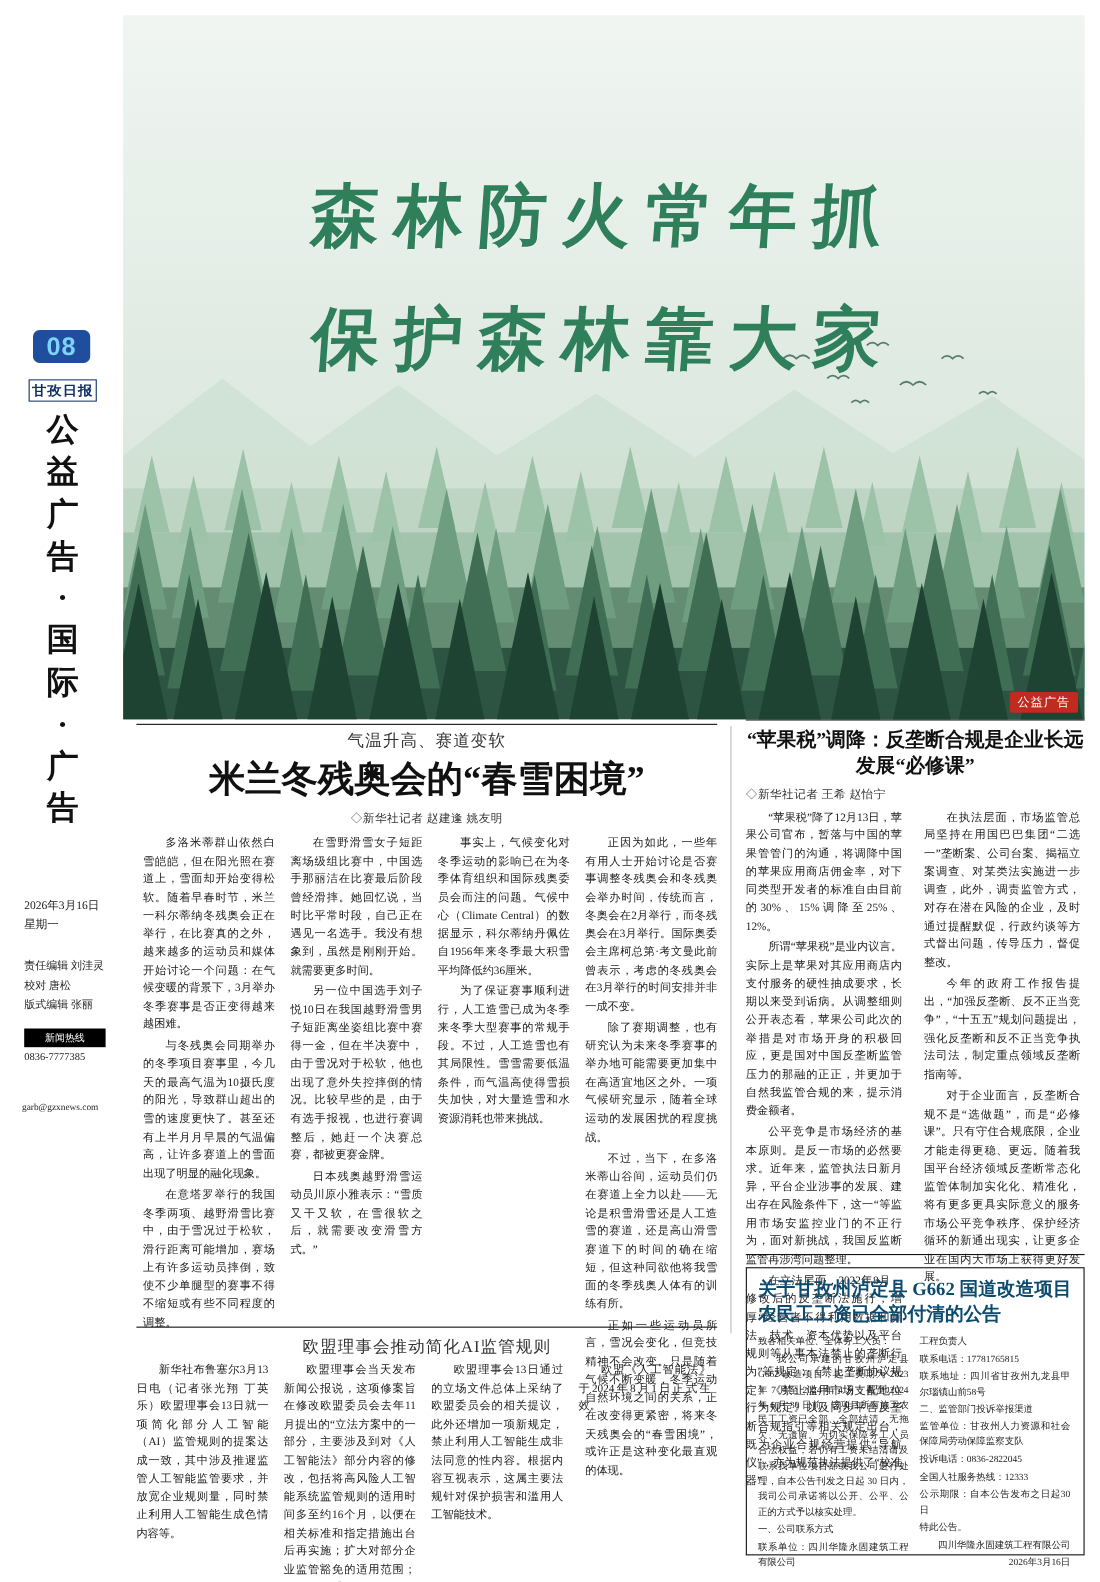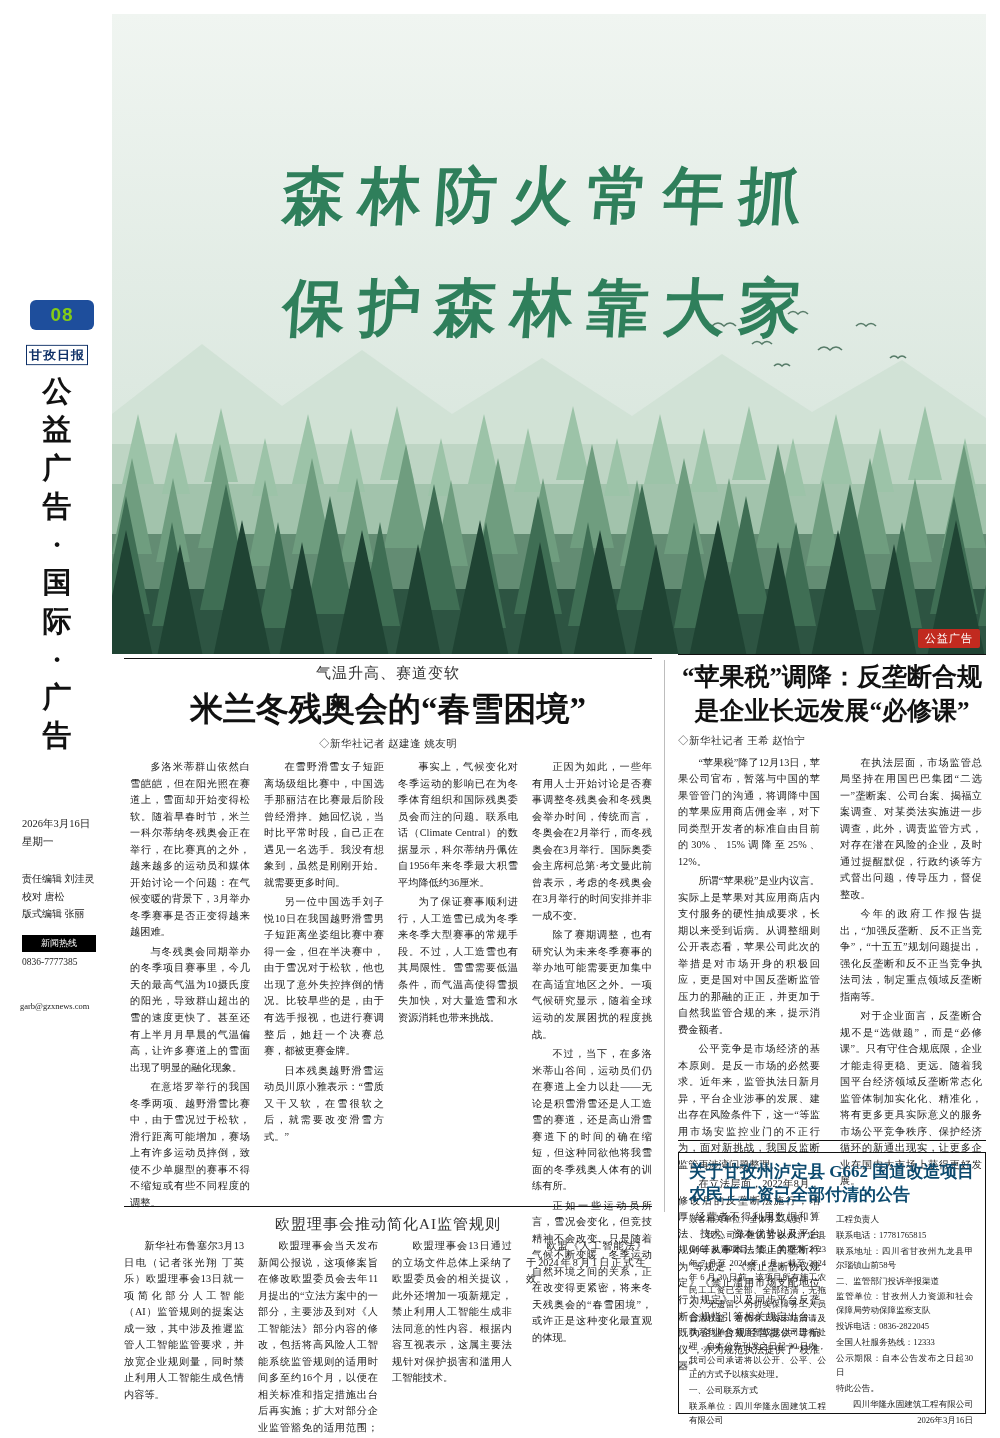--- a/index.html
+++ b/index.html
@@ -1,22 +1,22 @@
 <!DOCTYPE html>
 <html><head>
 <meta charset="utf-8">
 <style>
   html,body{margin:0;padding:0;background:#ffffff;}
   body{width:1000px;height:1438px;font-family:"Liberation Serif",serif;color:#111;}
   .page{position:relative;width:1000px;height:1438px;overflow:hidden;background:#fff;}
 
   
   .rail{position:absolute;left:0;top:0;width:112px;height:1438px;background:#fff;}
-  .pagenum{position:absolute;left:30px;top:300px;width:64px;height:30px;border-radius:6px;background:#1e4e9c;color:#84cc16;
-           font-family:"Liberation Sans",sans-serif;font-size:19px;font-weight:bold;display:flex;align-items:center;justify-content:center;letter-spacing:1px;}
+  .pagenum{position:absolute;left:30px;top:300px;width:52px;height:30px;border-radius:6px;background:#1e4e9c;color:#7dd3fc;
+           font-family:"Liberation Sans",sans-serif;font-size:23px;font-weight:bold;display:flex;align-items:center;justify-content:center;letter-spacing:1px;}
   .masthead{position:absolute;left:18px;top:344px;width:78px;text-align:center;}
   .masthead .logo{font-family:"Liberation Sans",sans-serif;font-size:13px;font-weight:bold;color:#0d2f66;letter-spacing:1px;
                   border:1px solid #0d2f66;padding:1px 2px;display:inline-block;transform:scaleY(.92);}
   .railtitle{position:absolute;left:22px;top:372px;width:70px;text-align:center;font-size:29px;font-weight:bold;
              line-height:1.32;color:#111;letter-spacing:0px;}
   .railtitle span{display:block;}
   .raildate{position:absolute;left:22px;top:815px;width:74px;font-size:10.5px;line-height:1.7;color:#222;text-align:left;}
   .railmeta{position:absolute;left:22px;top:870px;width:74px;font-size:10px;line-height:1.75;color:#222;}
   .railbox{position:absolute;left:22px;top:935px;width:74px;font-size:9.5px;line-height:1.7;color:#222;}
   .railbox .hd{background:#000000;color:#fff;text-align:center;padding:1px 0;font-size:9px;margin-bottom:2px;}
@@ -45,21 +45,21 @@
   
   .a1{position:absolute;left:124px;top:664px;width:528px;}
   .a1 .kicker{margin-bottom:6px;}
   .a1 .headline{font-size:33px;margin:2px 0 8px 0;}
   .a1 .byline{margin-bottom:8px;}
   .a1 .cols{display:flex;gap:14px;margin-top:6px;justify-content:flex-end;}
   .a1 .cols .col{width:120px;}
 
   
   .a2{position:absolute;left:678px;top:660px;width:308px;}
-  .a2 .headline{font-size:25px;line-height:1.35;margin-bottom:6px;}
+  .a2 .headline{font-size:18px;line-height:1.35;margin-bottom:6px;}
   .a2 .byline{margin-bottom:7px;text-align:left;}
   .a2 .cols{display:flex;gap:20px;}
   .a2 .cols .col{width:142px;}
 
   
   .a3{position:absolute;left:124px;top:1215px;width:528px;}
   .a3 .kicker{font-size:15px;margin-bottom:4px;}
   .a3 .headline{font-size:30px;margin:2px 0 8px 0;}
   .a3 .cols{display:flex;gap:14px;}
   .a3 .cols .col{width:120px;}
@@ -171,21 +171,21 @@
         <p>多洛米蒂群山依然白雪皑皑，但在阳光照在赛道上，雪面却开始变得松软。随着早春时节，米兰一科尔蒂纳冬残奥会正在举行，在比赛真的之外，越来越多的运动员和媒体开始讨论一个问题：在气候变暖的背景下，3月举办冬季赛事是否正变得越来越困难。</p>
         <p>与冬残奥会同期举办的冬季项目赛事里，今几天的最高气温为10摄氏度的阳光，导致群山超出的雪的速度更快了。甚至还有上半月月早晨的气温偏高，让许多赛道上的雪面出现了明显的融化现象。</p>
         <p>在意塔罗举行的我国冬季两项、越野滑雪比赛中，由于雪况过于松软，滑行距离可能增加，赛场上有许多运动员摔倒，致使不少单腿型的赛事不得不缩短或有些不同程度的调整。</p>
       </div>
       <div class="col">
         <p>在雪野滑雪女子短距离场级组比赛中，中国选手那丽洁在比赛最后阶段曾经滑摔。她回忆说，当时比平常时段，自己正在遇见一名选手。我没有想象到，虽然是刚刚开始。就需要更多时间。</p>
         <p>另一位中国选手刘子悦10日在我国越野滑雪男子短距离坐姿组比赛中赛得一金，但在半决赛中，由于雪况对于松软，他也出现了意外失控摔倒的情况。比较早些的是，由于有选手报视，也进行赛调整后，她赶一个决赛总赛，都被更赛金牌。</p>
         <p>日本残奥越野滑雪运动员川原小雅表示：“雪质又干又软，在雪很软之后，就需要改变滑雪方式。”</p>
       </div>
       <div class="col">
-        <p>事实上，气候变化对冬季运动的影响已在为冬季体育组织和国际残奥委员会而注的问题。联系电话（Climate Central）的数据显示，科尔蒂纳丹佩佐自1956年来冬季最大积雪平均降低约36厘米。</p>
+        <p>事实上，气候变化对冬季运动的影响已在为冬季体育组织和国际残奥委员会而注的问题。气候中心（Climate Central）的数据显示，科尔蒂纳丹佩佐自1956年来冬季最大积雪平均降低约36厘米。</p>
         <p>为了保证赛事顺利进行，人工造雪已成为冬季来冬季大型赛事的常规手段。不过，人工造雪也有其局限性。雪雪需要低温条件，而气温高使得雪损失加快，对大量造雪和水资源消耗也带来挑战。</p>
       </div>
       <div class="col">
         <p>正因为如此，一些年有用人士开始讨论是否赛事调整冬残奥会和冬残奥会举办时间，传统而言，冬奥会在2月举行，而冬残奥会在3月举行。国际奥委会主席柯总第·考文曼此前曾表示，考虑的冬残奥会在3月举行的时间安排并非一成不变。</p>
         <p>除了赛期调整，也有研究认为未来冬季赛事的举办地可能需要更加集中在高适宜地区之外。一项气候研究显示，随着全球运动的发展困扰的程度挑战。</p>
         <p>不过，当下，在多洛米蒂山谷间，运动员们仍在赛道上全力以赴——无论是积雪滑雪还是人工造雪的赛道，还是高山滑雪赛道下的时间的确在缩短，但这种同欲他将我雪面的冬季残奥人体有的训练有所。</p>
         <p>正如一些运动员所言，雪况会变化，但竞技精神不会改变。只是随着气候不断变暖，冬季运动自然环境之间的关系，正在改变得更紧密，将来冬天残奥会的“春雪困境”，或许正是这种变化最直观的体现。</p>
       </div>
     </div>
   </div>

